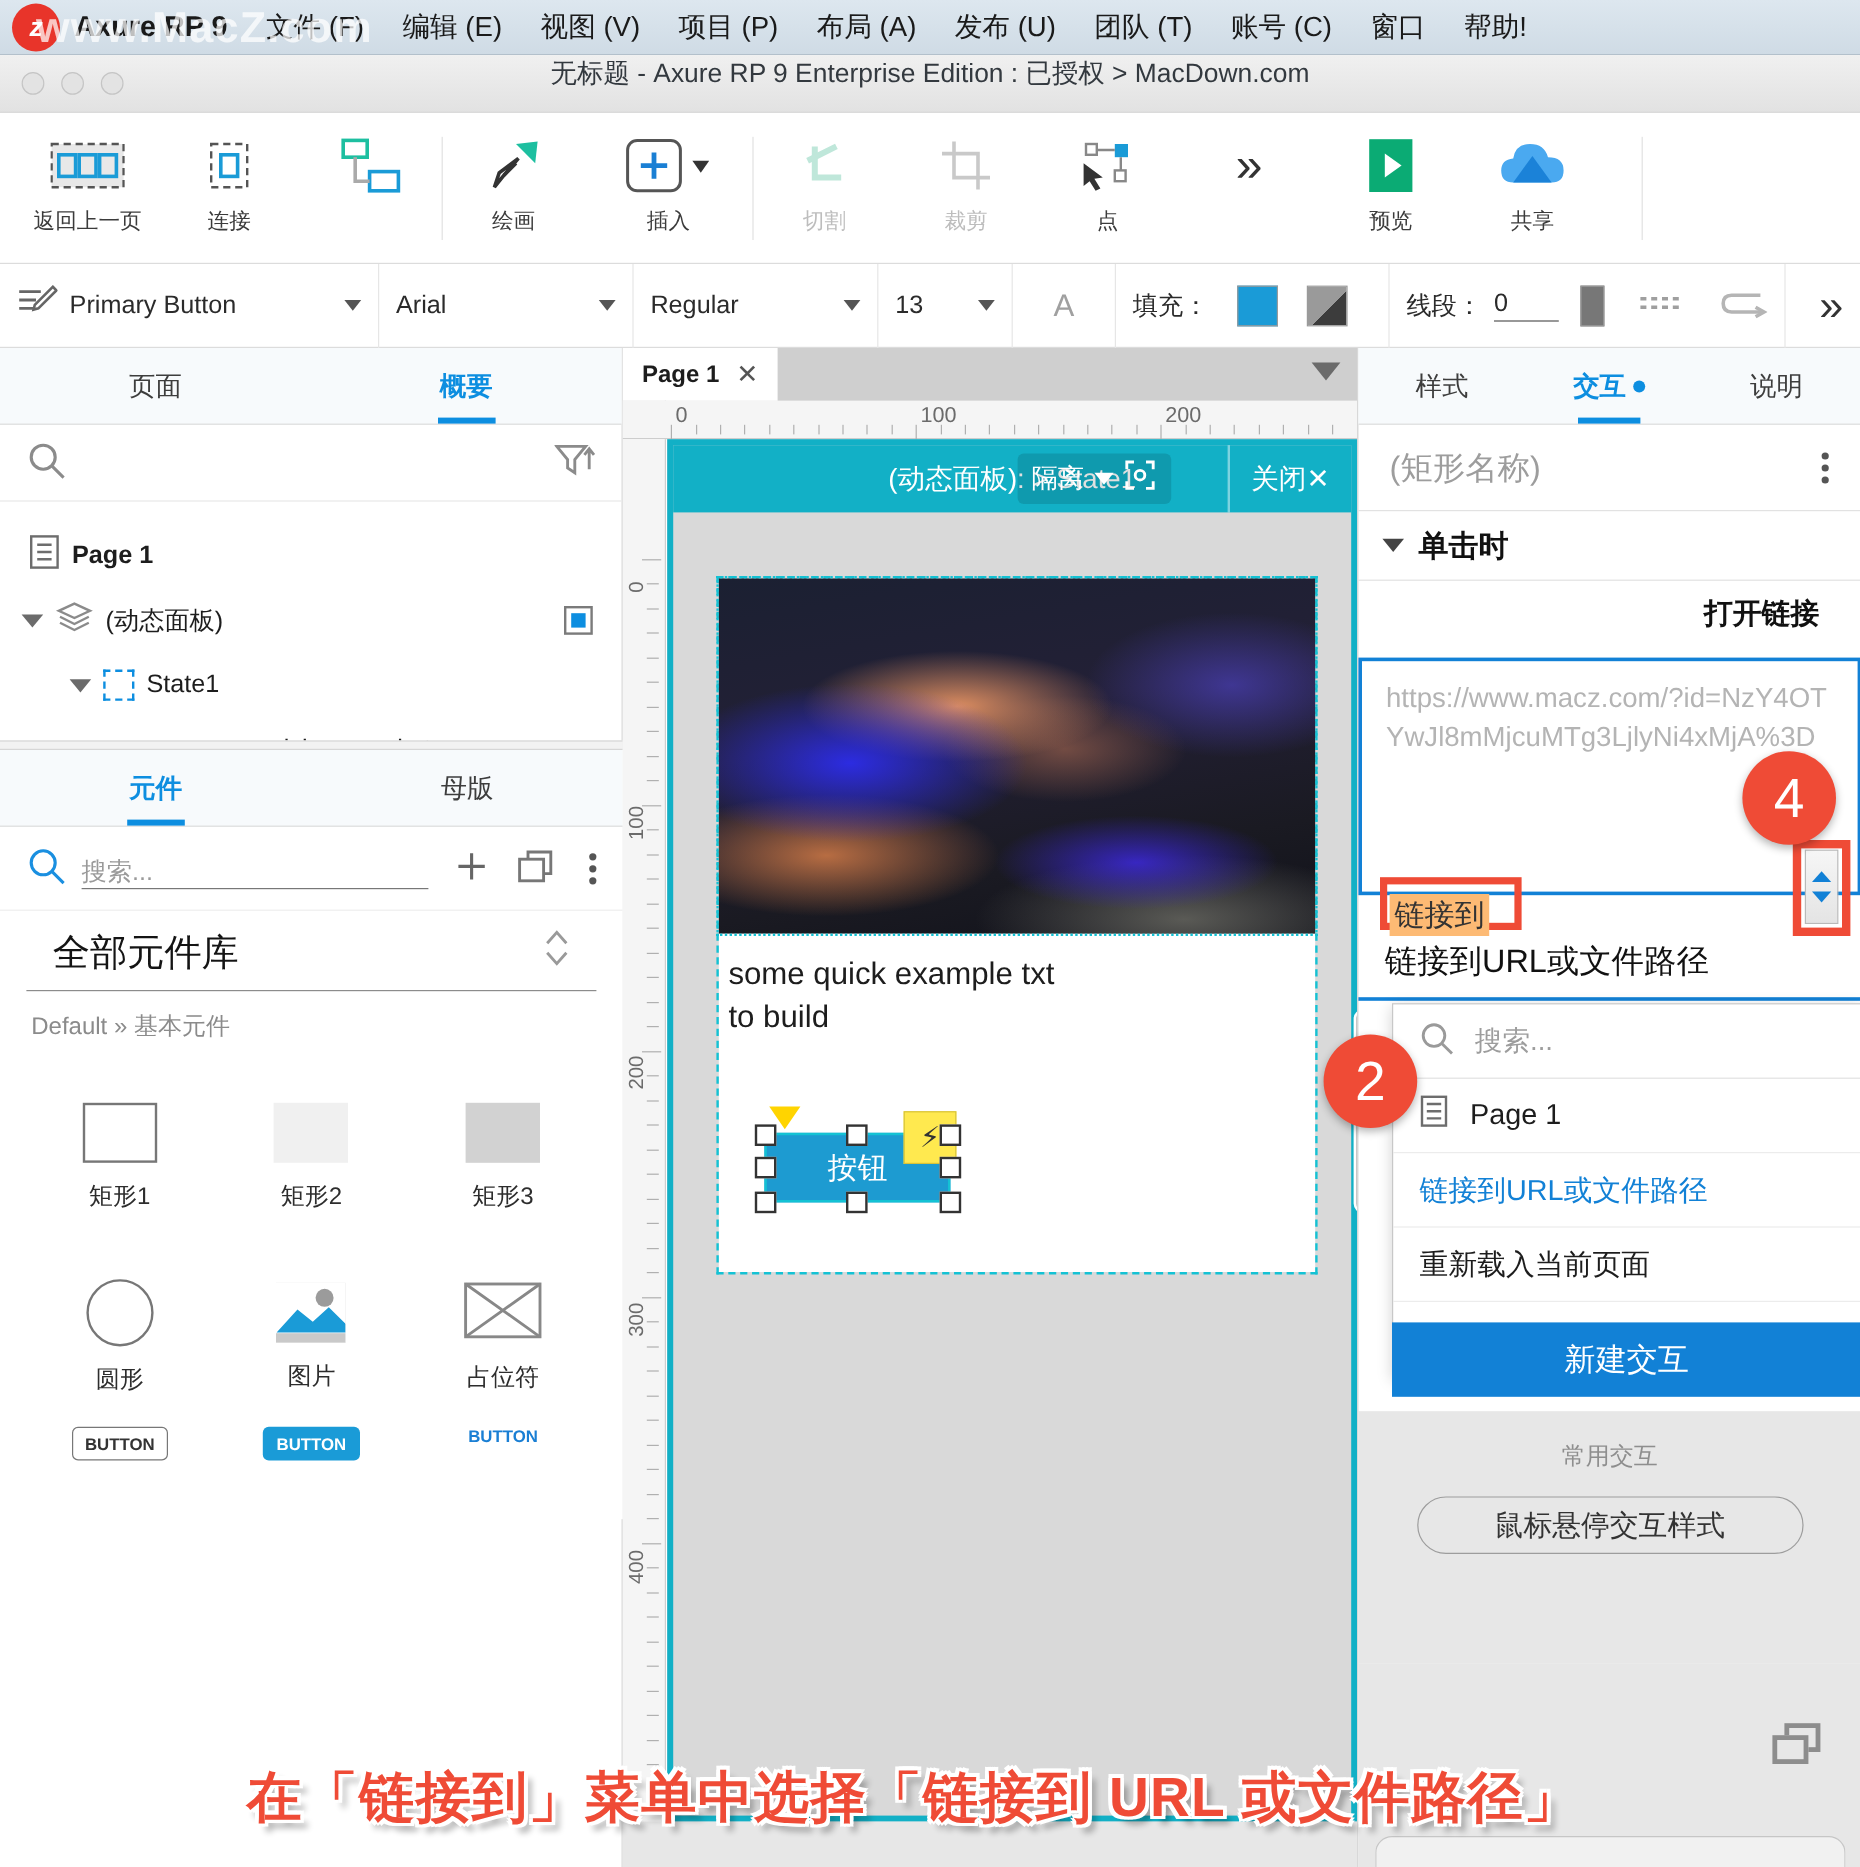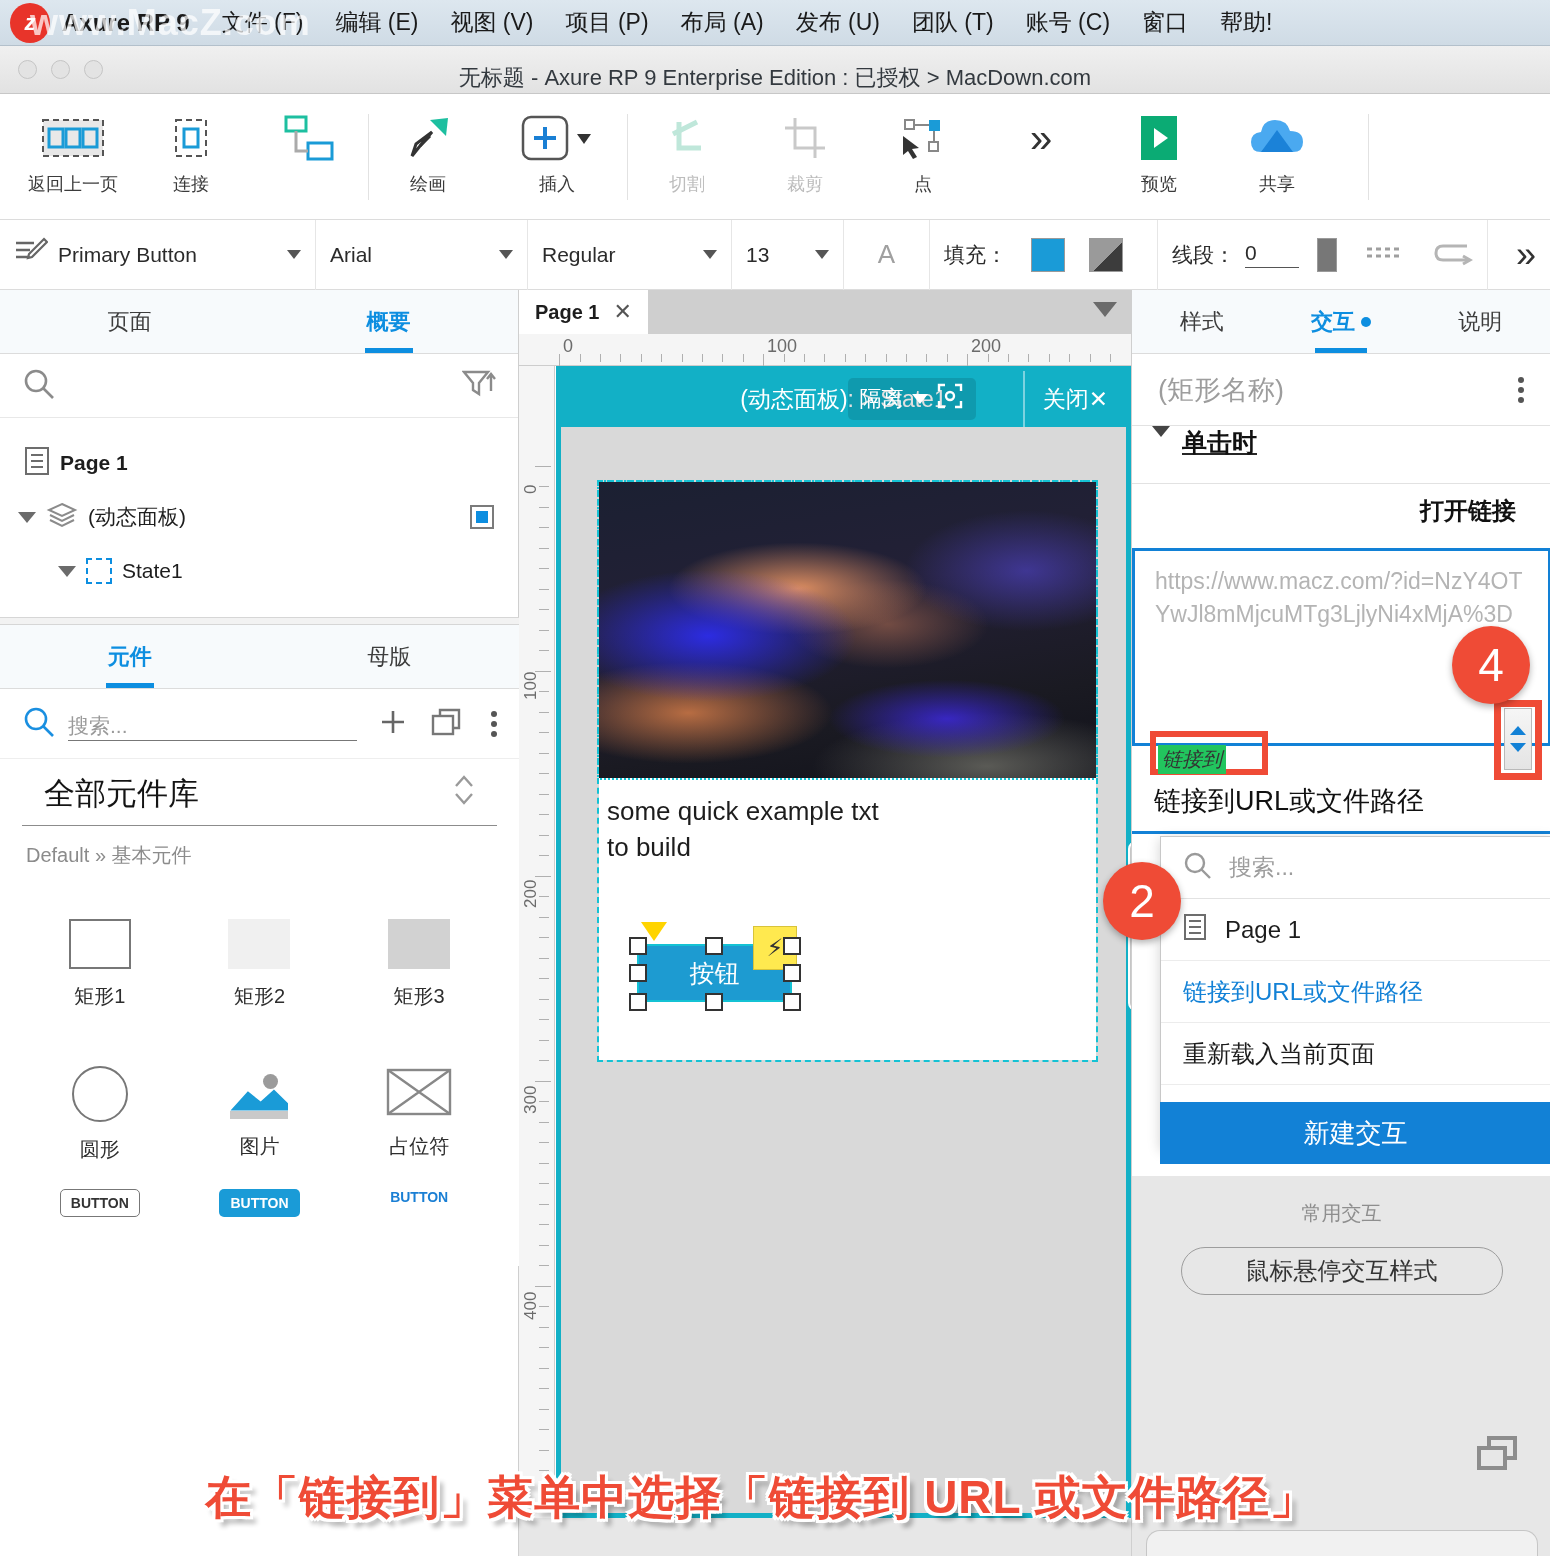--- a/index.html
+++ b/index.html
@@ -28,21 +28,21 @@
   .wm-mark{
     position:absolute;left:30px;top:2px;font-size:36px;font-weight:bold;color:rgba(255,255,255,.72);
     letter-spacing:1px;pointer-events:none;
   }
 
   
   .titlebar{
     position:absolute;left:0;top:46px;width:1550px;height:48px;
     background:linear-gradient(180deg,#f0f0f0 0%,#e2e2e2 100%);
     border-bottom:1px solid #c7c7c7;
-    display:flex;align-items:flex-end;justify-content:center;
+    display:flex;align-items:flex-start;justify-content:center;
   }
   .traffic{position:absolute;left:18px;top:14px;display:flex;gap:14px;}
   .traffic i{width:19px;height:19px;border-radius:50%;background:#e3e3e3;border:1px solid #c5c5c5;display:block;}
   .win-title{font-size:22px;color:#33393f;white-space:nowrap;}
 
   
   .toolbar{
     position:absolute;left:0;top:94px;width:1550px;height:126px;
     background:#fff;border-bottom:1px solid #dcdcdc;
     display:flex;align-items:flex-start;
@@ -156,28 +156,28 @@
   .rightcol{position:absolute;left:1131px;top:290px;width:419px;height:1266px;background:#fff;border-left:1px solid #cfcfcf;}
   .r-tabs{height:64px;display:flex;background:#f7fafc;border-bottom:1px solid #dcdcdc;}
   .r-tab{flex:1;display:flex;align-items:center;justify-content:center;font-size:22px;color:#3d3d3d;position:relative;gap:6px;}
   .r-tab.active{color:#0d8ee0;font-weight:bold;}
   .r-tab.active:after{content:"";position:absolute;bottom:0;left:50%;transform:translateX(-50%);width:52px;height:5px;background:#0d8ee0;}
   .dotmark{width:10px;height:10px;border-radius:50%;background:#0d8ee0;display:inline-block;}
   .name-row{height:72px;display:flex;align-items:center;justify-content:space-between;padding:0 26px;border-bottom:1px solid #e2e2e2;}
   .name-ph{font-size:27px;color:#9d9d9d;}
   .kebab{display:flex;flex-direction:column;gap:4px;}
   .kebab i{width:6px;height:6px;border-radius:50%;background:#555;display:block;}
-  .sect-row{height:58px;display:flex;gap:12px;padding:0 20px;border-bottom:1px solid #e2e2e2;text-decoration:underline;}
+  .sect-row{height:58px;display:flex;align-items:center;gap:12px;padding:0 20px;border-bottom:1px solid #e2e2e2;}
   .sect-row .t{font-size:25px;font-weight:bold;color:#111;}
   .act-row{height:54px;display:flex;align-items:center;padding:0 34px;justify-content:flex-end;}
   .act-row .t{font-size:24px;font-weight:bold;color:#111;}
 
   .url-box{position:absolute;left:0;top:258px;width:419px;height:198px;border:3px solid #1281d6;background:#fff;padding:14px 20px;}
   .url-text{font-size:23px;color:#b4b4b4;line-height:1.42;word-break:break-all;}
-  .linkto-lbl{position:absolute;left:26px;top:455px;font-size:20px;color:#333;background:#22c55e;padding:1px 4px;font-style:italic;}
+  .linkto-lbl{position:absolute;left:26px;top:455px;font-size:25px;color:#333;background:#fdba74;padding:1px 4px;}
   .linkto-mark{position:absolute;left:18px;top:441px;width:118px;height:44px;border:6px solid #ef4b36;}
   .select-line{position:absolute;left:0;top:480px;width:419px;height:64px;border-bottom:3px solid #1281d6;display:flex;align-items:center;padding-left:22px;}
   .select-line .v{font-size:27px;color:#111;}
   .spinner{position:absolute;right:18px;top:418px;width:28px;height:62px;border:1px solid #b9b9b9;background:linear-gradient(180deg,#f6f6f6,#e4e4e4);display:flex;flex-direction:column;align-items:center;justify-content:center;gap:8px;}
   .spin-up{width:0;height:0;border-left:8px solid transparent;border-right:8px solid transparent;border-bottom:9px solid #1281d6;}
   .spin-dn{width:0;height:0;border-left:8px solid transparent;border-right:8px solid transparent;border-top:9px solid #1281d6;}
   .spinner-mark{position:absolute;right:8px;top:410px;width:48px;height:80px;border:7px solid #ef4b36;}
 
   .dropdown{position:absolute;left:28px;top:546px;width:391px;background:#fff;border:1px solid #c8c8c8;box-shadow:0 3px 12px rgba(0,0,0,.18);}
   .dd-search{height:62px;display:flex;align-items:center;gap:16px;padding:0 22px;border-bottom:1px solid #e2e2e2;}

